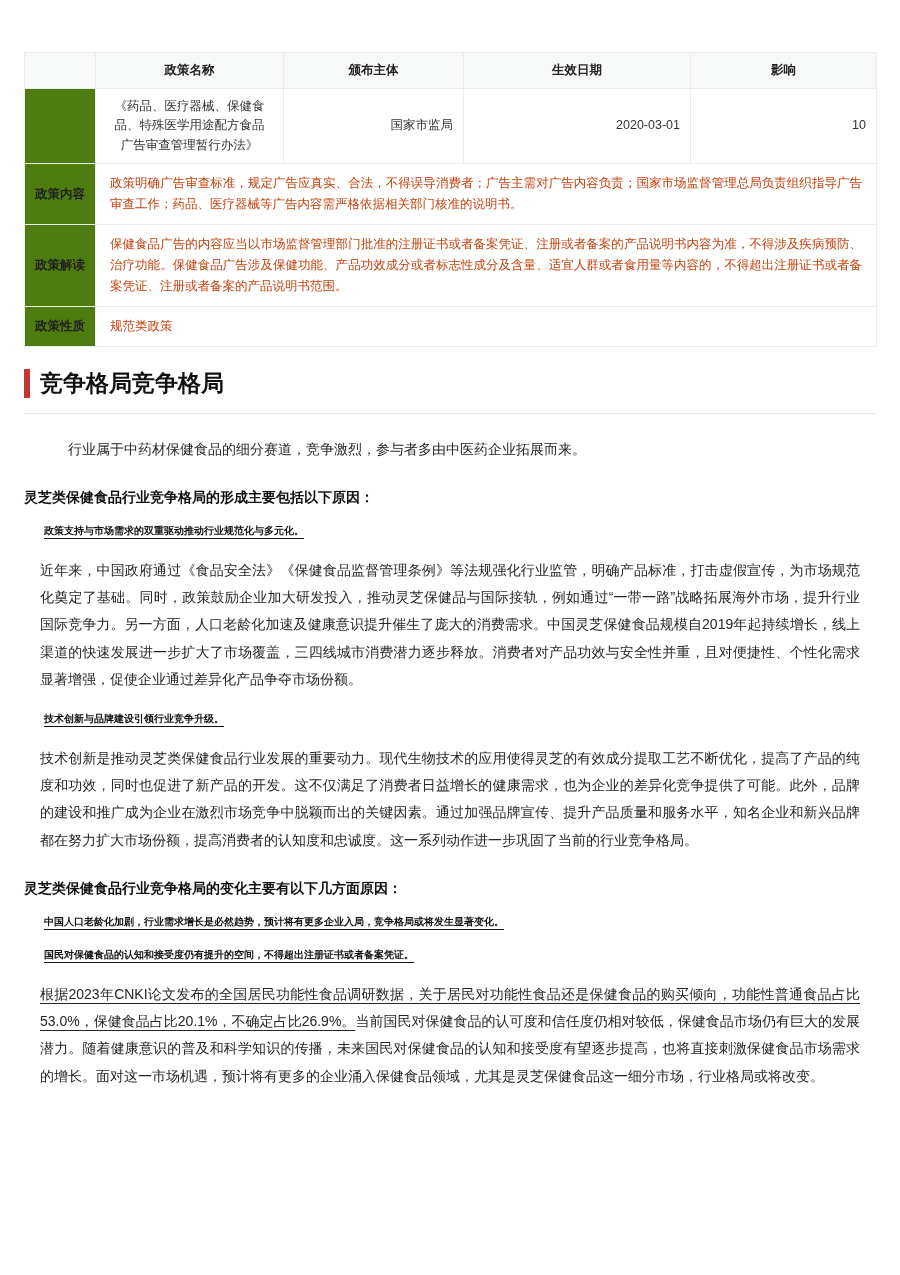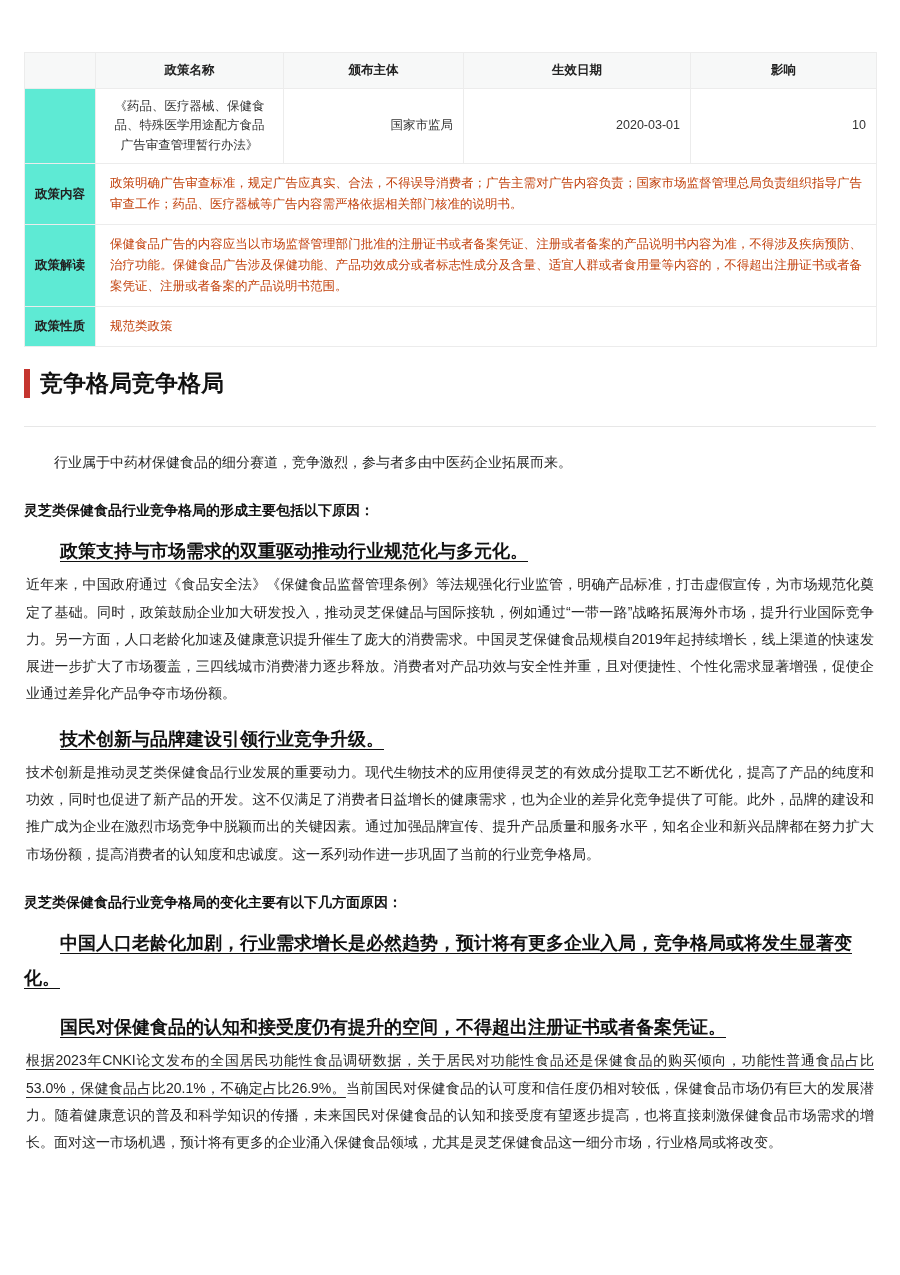--- a/index.html
+++ b/index.html
@@ -3,36 +3,36 @@
 <meta charset="utf-8">
 <style>
   html,body{margin:0;padding:0;background:#ffffff;}
   body{font-family:"Liberation Sans","DejaVu Sans",sans-serif;color:#262626;}
   .page{position:relative;width:900px;height:1219px;overflow:hidden;background:#fff;box-sizing:border-box;padding:24px 24px 0 24px;}
 
   
   table.policy{width:852px;border-collapse:collapse;table-layout:fixed;margin-top:28px;font-size:12.5px;color:#333;}
   table.policy th, table.policy td{border:1px solid #ececec;vertical-align:middle;}
   table.policy thead th{background:#f7f8f8;font-weight:bold;text-align:center;padding:9px 6px;color:#222;}
-  td.lblcol, th.lblcol{background:#5eead4;}
+  td.lblcol, th.lblcol{background:#4d7c0f;}
   td.lbl{font-weight:bold;text-align:center;color:#222;padding:10px 6px;}
   td.center{text-align:right;padding:8px 10px;line-height:1.55;}
   td.name-cell{text-align:center;padding:8px 14px;line-height:1.55;font-family:Liberation Serif, serif;}
   td.detail{text-align:justify;padding:9px 14px;line-height:1.68;color:#c2410c;}
 
   
-  .section-title-wrap{margin:22px 0 22px 0;padding-bottom:28px;border-bottom:1px solid #e7e7e7;}
+  .section-title-wrap{margin:22px 0 22px 0;padding-bottom:15px;border-bottom:1px solid #e7e7e7;}
   .section-title{margin:0;font-size:23px;font-weight:bold;color:#111;line-height:1.25;border-left:6px solid #c5352f;padding-left:10px;}
 
   
   h2.sub{font-size:17px;font-weight:bold;color:#111;margin:0 0 14px 0;}
   h2.mid{font-size:14px;font-weight:bold;color:#111;margin:26px 0 12px 0;}
-  p.body{font-size:14px;line-height:1.95;margin:2px;text-align:justify;color:#262626;}
+  p.body{font-size:14px;line-height:1.95;margin:16px;text-align:justify;color:#262626;}
   p.indent{text-indent:2em;}
-  p.subhead{font-size:18px;line-height:1.95;margin:14px 0 0 0;text-indent:2em;font-weight:bold;
+  p.subhead{font-size:10px;line-height:1.95;margin:14px 0 0 0;text-indent:2em;font-weight:bold;
             text-decoration:underline;text-underline-offset:4px;color:#111;}
   span.u{text-decoration:underline;text-underline-offset:4px;}
 
   
   .pagenum{position:absolute;left:24px;top:1238px;color:#d9403a;font-size:13px;font-weight:bold;}
 </style>
 </head>
 <body>
 
 <div class="page">

